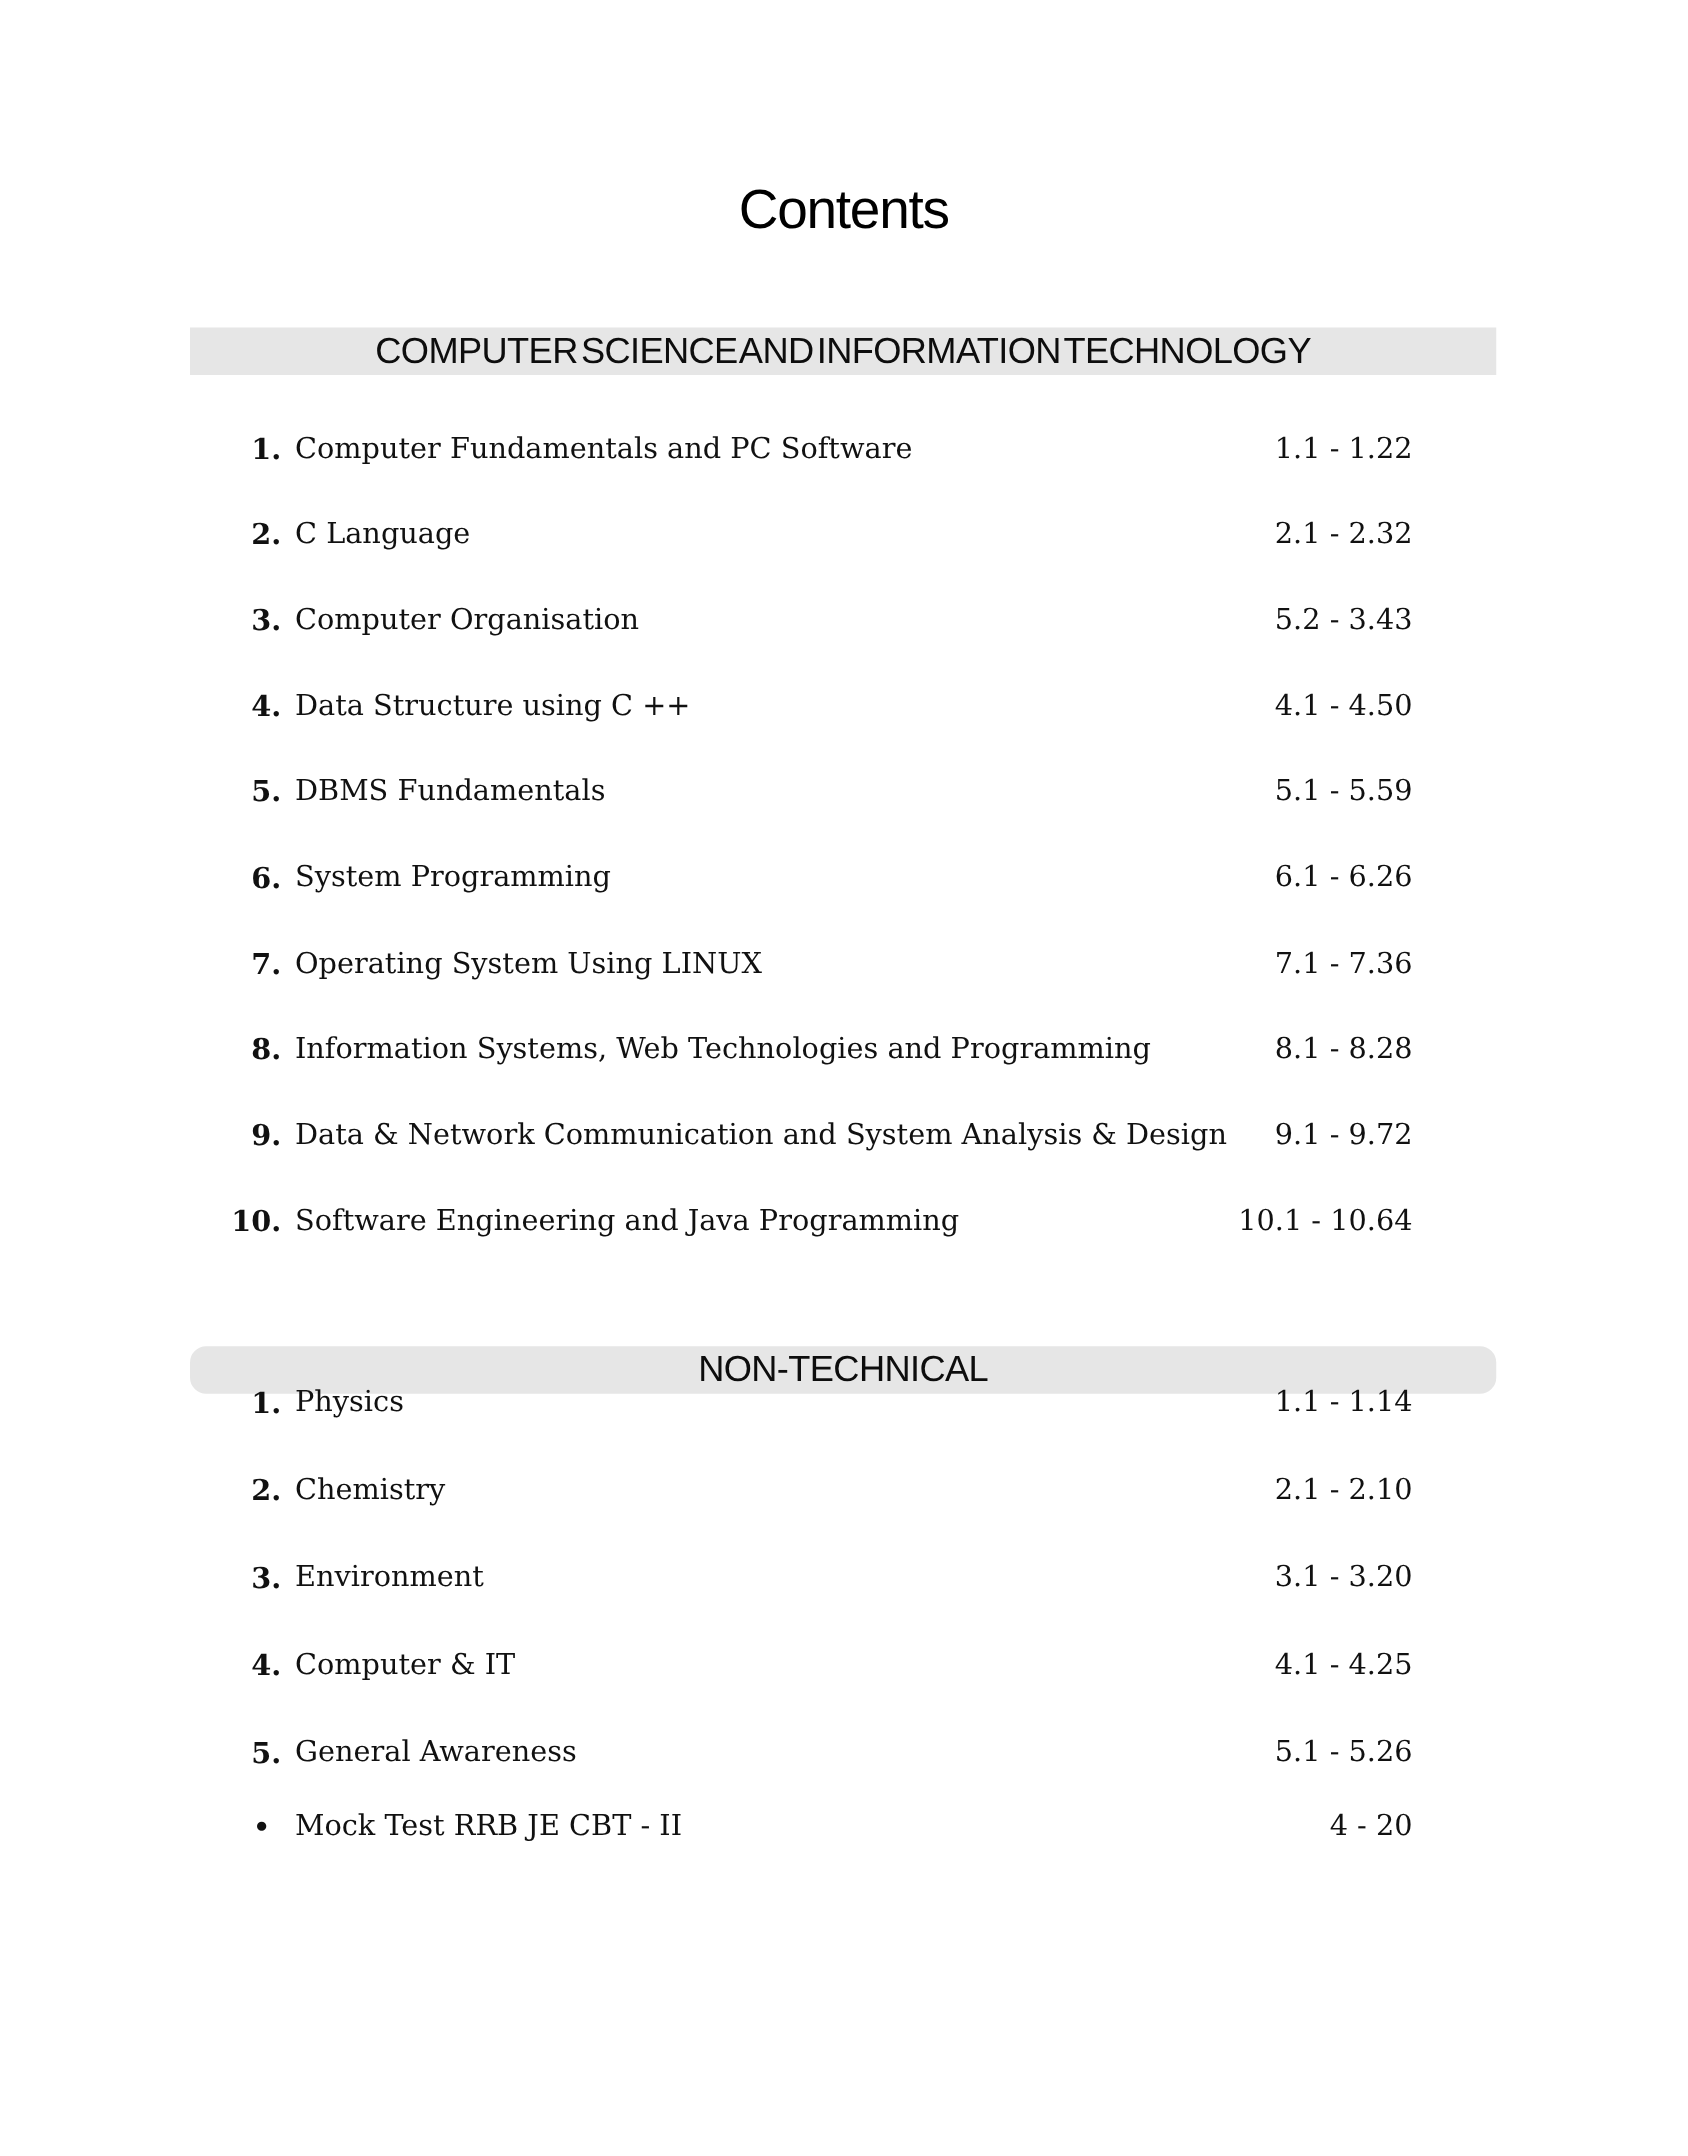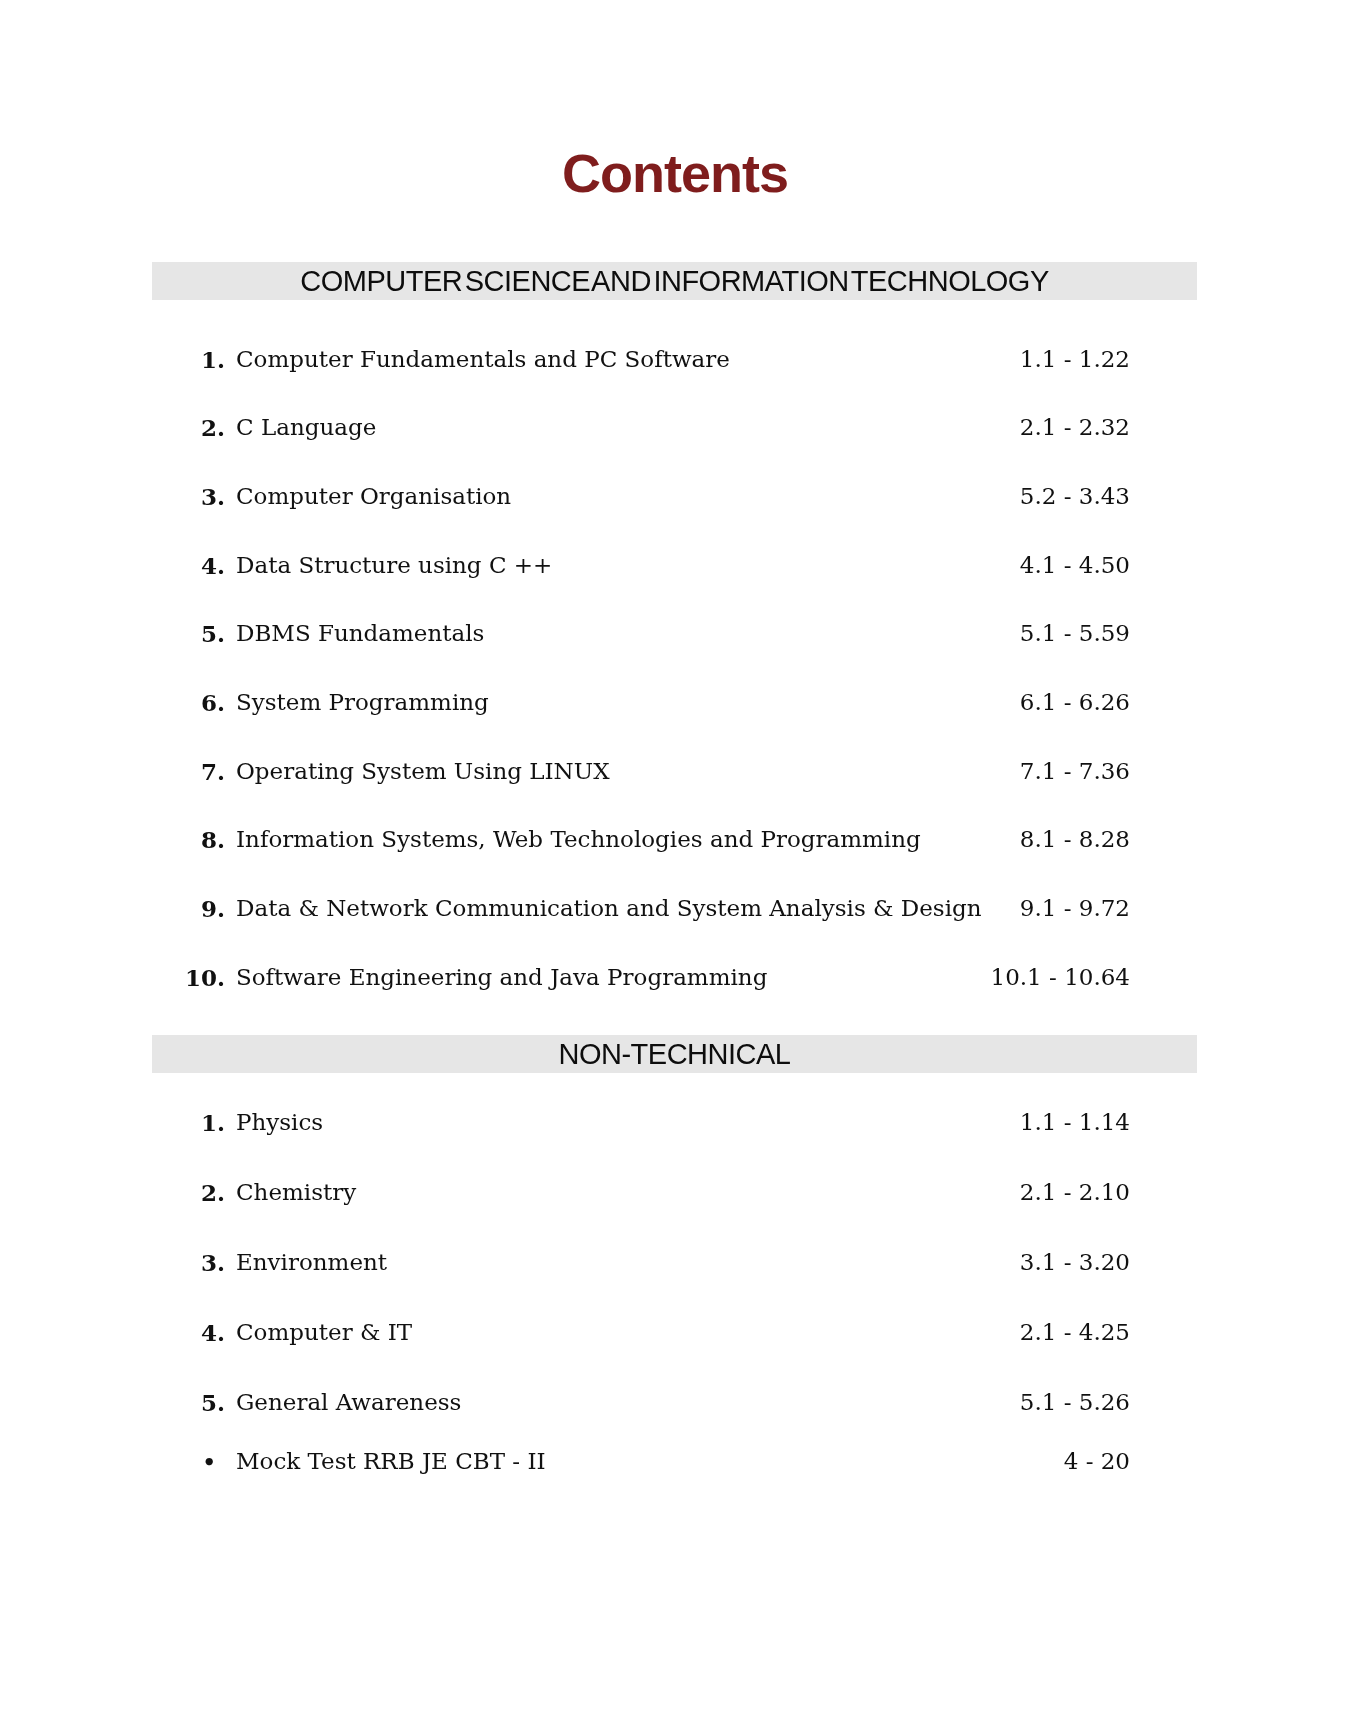--- a/index.html
+++ b/index.html
@@ -8,36 +8,36 @@
     width:1350px; height:1725px;
     background:#ffffff;
     font-family:"DejaVu Serif", serif;
     color:#111111;
     overflow:hidden;
   }
   .doc-title {
     position:absolute; top:146px; left:0; width:100%;
     text-align:center;
     font-family:"Liberation Sans", sans-serif;
-    font-weight:bold; font-size:54px; line-height:1;
+    font-weight:normal; font-size:44px; line-height:1;
     letter-spacing:-1px;
-    color:#7f1d1d;
+    color:#000000;
   }
   .band {
     position:absolute; left:152px; width:1045px; height:38px;
     background:#e6e6e6;
     display:flex; align-items:center; justify-content:center;
     font-family:"Liberation Sans", sans-serif;
     font-weight:normal; font-size:29px;
     letter-spacing:-0.5px; word-spacing:-5px;
     color:#0d0d0d;
     white-space:nowrap;
   }
   .band-cs  { top:262px; }
-  .band-nt  { top:1035px; }
+  .band-nt  { top:1077px;border-radius:13px; }
   .toc-list { position:absolute; left:152px; width:978px; }
   .list-cs  { top:325px; }
   .list-nt  { top:1088px; }
   .toc-row {
     display:flex; align-items:center;
     font-size:23px; line-height:1.2;
   }
   .list-cs .toc-row { height:68.7px; }
   .list-nt .toc-row { height:70px; }
   .row-mock { position:absolute; left:152px; width:978px; top:1436px; height:50px;
@@ -132,21 +132,21 @@
       <span class="pages">2.1 - 2.10</span>
     </div>
     <div class="toc-row">
       <span class="num">3.</span>
       <span class="item-title">Environment</span>
       <span class="pages">3.1 - 3.20</span>
     </div>
     <div class="toc-row">
       <span class="num">4.</span>
       <span class="item-title">Computer &amp; IT</span>
-      <span class="pages">2.1 - 4.25</span>
+      <span class="pages">4.1 - 4.25</span>
     </div>
     <div class="toc-row">
       <span class="num">5.</span>
       <span class="item-title">General Awareness</span>
       <span class="pages">5.1 - 5.26</span>
     </div>
   </div>
 
   <div class="row-mock">
     <span class="bullet-cell">•</span>

